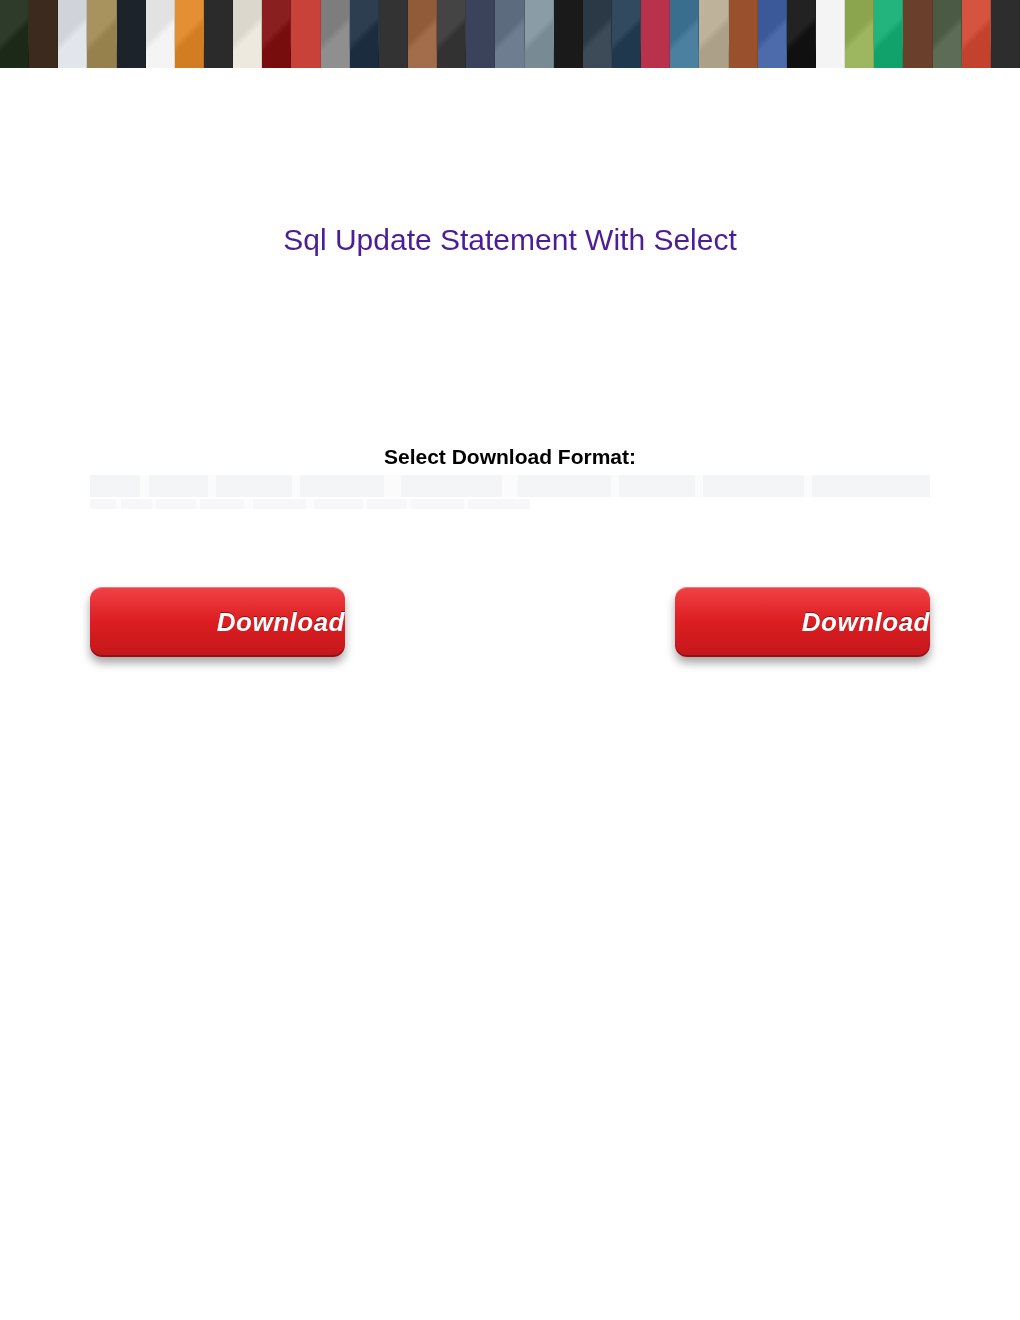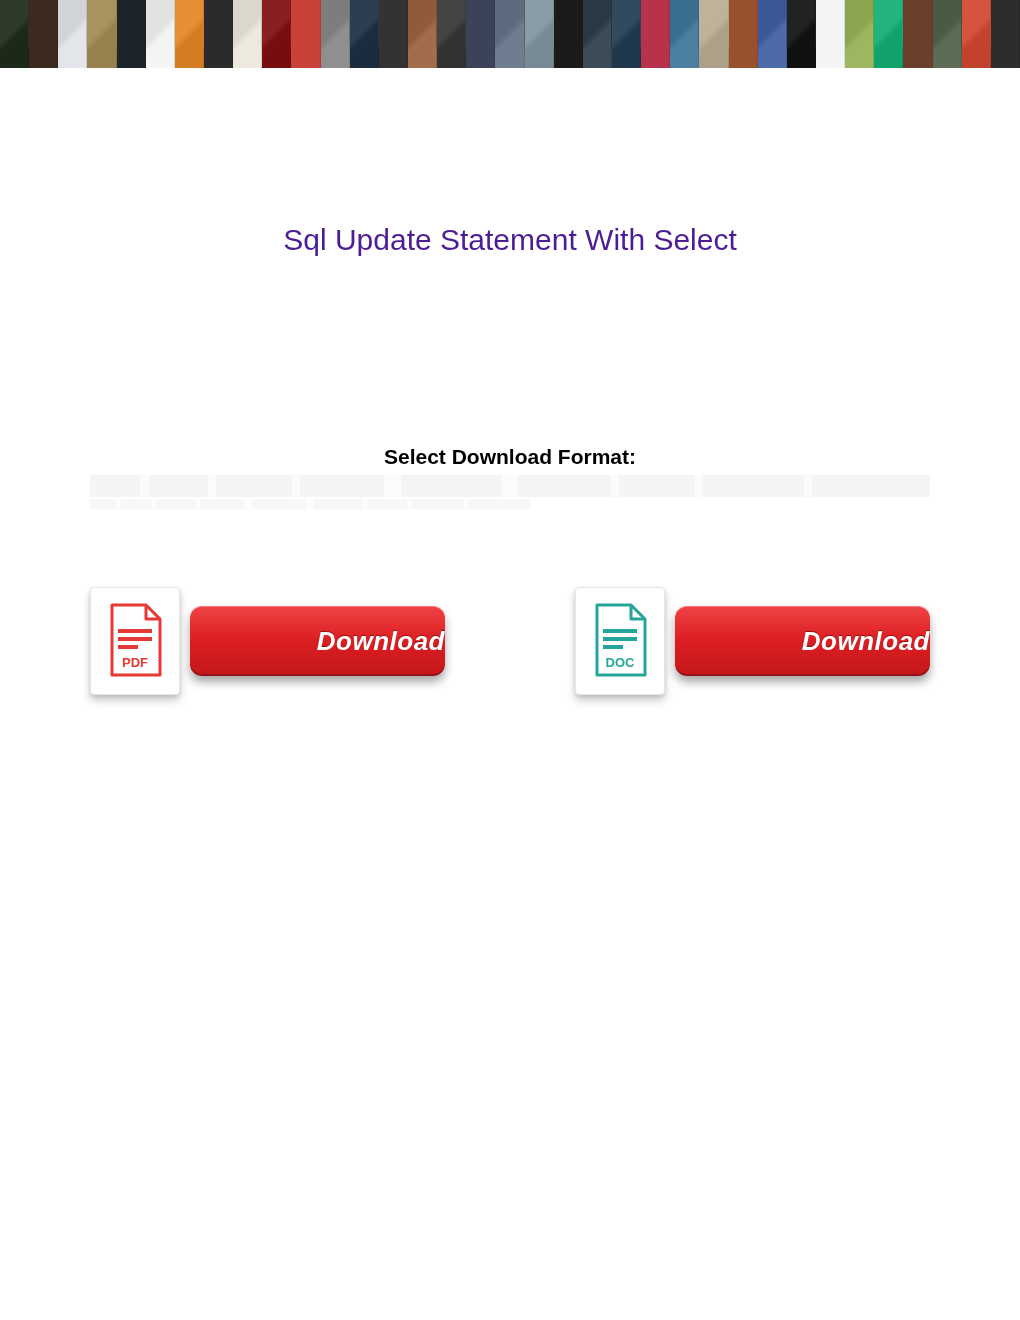--- a/index.html
+++ b/index.html
@@ -161,48 +161,24 @@
 
 <h1 class="page-title">Sql Update Statement With Select</h1>
 
 <div class="format-label">Select Download Format:</div>
 <div class="ghost-text"></div>
 <div class="ghost-text second"></div>
 
 <div class="downloads">
 
   <div class="download-group">
-    <div class="file-icon-wrap">
-      <div class="file-sheet">
-        <svg viewBox="0 0 58 76">
-          <path d="M6 2 H40 L54 16 V72 H6 Z" fill="#fff" stroke="#e53935" stroke-width="3" stroke-linejoin="round"></path>
-          <path d="M40 2 V16 H54" fill="none" stroke="#e53935" stroke-width="3" stroke-linejoin="round"></path>
-          <rect x="12" y="26" width="34" height="4" fill="#e53935"></rect>
-          <rect x="12" y="34" width="34" height="4" fill="#e53935"></rect>
-          <rect x="12" y="42" width="20" height="4" fill="#e53935"></rect>
-          <text x="29" y="64" text-anchor="middle" font-family="Arial" font-weight="700" font-size="13" fill="#e53935">PDF</text>
-        </svg>
-      </div>
-    </div>
     <div class="dl-btn">
       <span class="dl-btn-text">Download</span>
     </div>
   </div>
 
   <div class="download-group">
-    <div class="file-icon-wrap">
-      <div class="file-sheet">
-        <svg viewBox="0 0 58 76">
-          <path d="M6 2 H40 L54 16 V72 H6 Z" fill="#fff" stroke="#26a69a" stroke-width="3" stroke-linejoin="round"></path>
-          <path d="M40 2 V16 H54" fill="none" stroke="#26a69a" stroke-width="3" stroke-linejoin="round"></path>
-          <rect x="12" y="26" width="34" height="4" fill="#26a69a"></rect>
-          <rect x="12" y="34" width="34" height="4" fill="#26a69a"></rect>
-          <rect x="12" y="42" width="20" height="4" fill="#26a69a"></rect>
-          <text x="29" y="64" text-anchor="middle" font-family="Arial" font-weight="700" font-size="13" fill="#26a69a">DOC</text>
-        </svg>
-      </div>
-    </div>
     <div class="dl-btn">
       <span class="dl-btn-text">Download</span>
     </div>
   </div>
 
 </div>
 
 </body></html>

